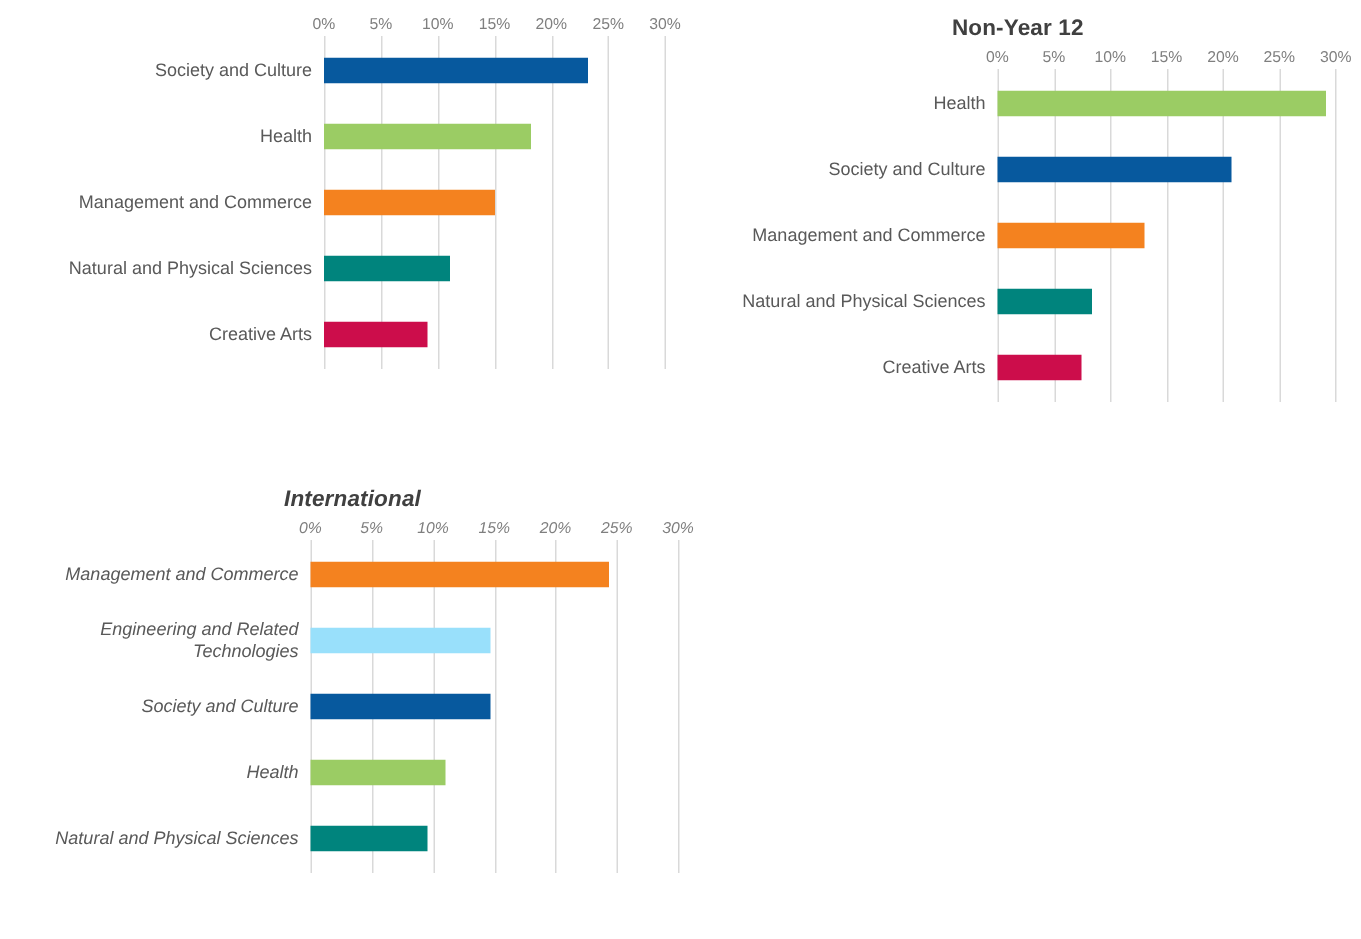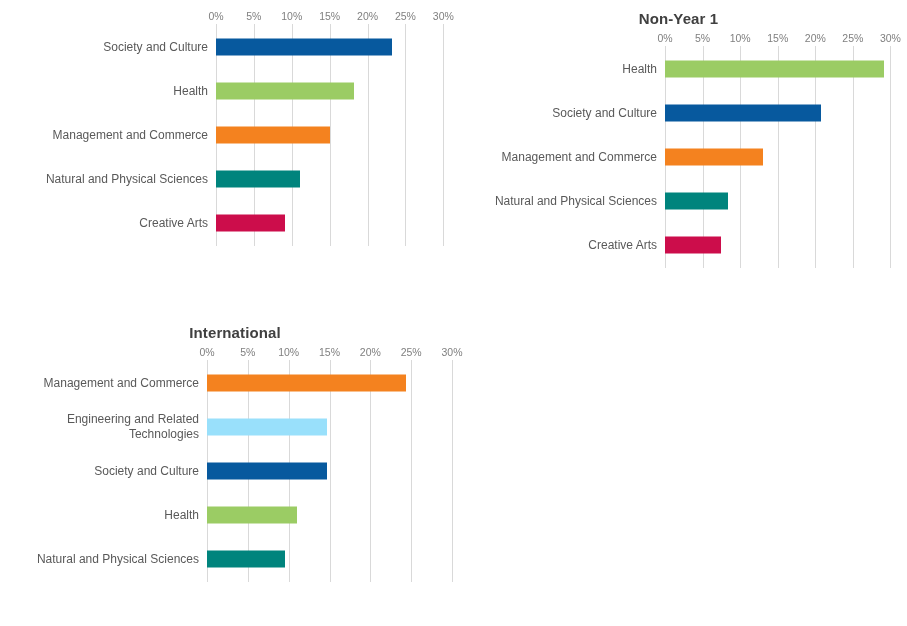--- a/index.html
+++ b/index.html
@@ -87,21 +87,21 @@
   .bar {
     position: absolute;
     height: 17px;
     transform: translateY(-50%);
     left: 0;
   }
 
   
   #panel-current-year-12 { left: 0px;   top: 8px;   width: 460px; height: 300px; }
   #panel-non-year-12     { left: 450px; top: 8px;   width: 457px; height: 300px; }
-  #panel-international   { left: 0px;   top: 322px; width: 470px; height: 300px; }
+  #panel-international   { left: 0px;   top: 322px; width: 470px; height: 300px; font-style: italic; }
 </style>
 </head>
 <body>
 
 <div class="panel" id="panel-current-year-12">
   <div class="axis-row">
       <span class="axis-tick" style="left: 216px;">0%</span>
       <span class="axis-tick" style="left: 253.888px;">5%</span>
       <span class="axis-tick" style="left: 291.776px;">10%</span>
       <span class="axis-tick" style="left: 329.665px;">15%</span>
@@ -128,21 +128,21 @@
         <div class="bar" style="top: 23px; width: 175.801px; background: rgb(7, 89, 158);"></div>
         <div class="bar" style="top: 67px; width: 137.913px; background: rgb(155, 204, 100);"></div>
         <div class="bar" style="top: 111px; width: 114.422px; background: rgb(244, 130, 31);"></div>
         <div class="bar" style="top: 155px; width: 84.1118px; background: rgb(0, 132, 125);"></div>
         <div class="bar" style="top: 199px; width: 68.9565px; background: rgb(204, 13, 75);"></div>
       </div>
   </div>
 </div>
 
 <div class="panel" id="panel-non-year-12">
-  <div class="chart-title">Non-Year 1</div>
+  <div class="chart-title">Non-Year 12</div>
   <div class="axis-row">
       <span class="axis-tick" style="left: 215px;">0%</span>
       <span class="axis-tick" style="left: 252.578px;">5%</span>
       <span class="axis-tick" style="left: 290.155px;">10%</span>
       <span class="axis-tick" style="left: 327.733px;">15%</span>
       <span class="axis-tick" style="left: 365.311px;">20%</span>
       <span class="axis-tick" style="left: 402.888px;">25%</span>
       <span class="axis-tick" style="left: 440.466px;">30%</span>
     </div>
   <div class="plot-wrap">

